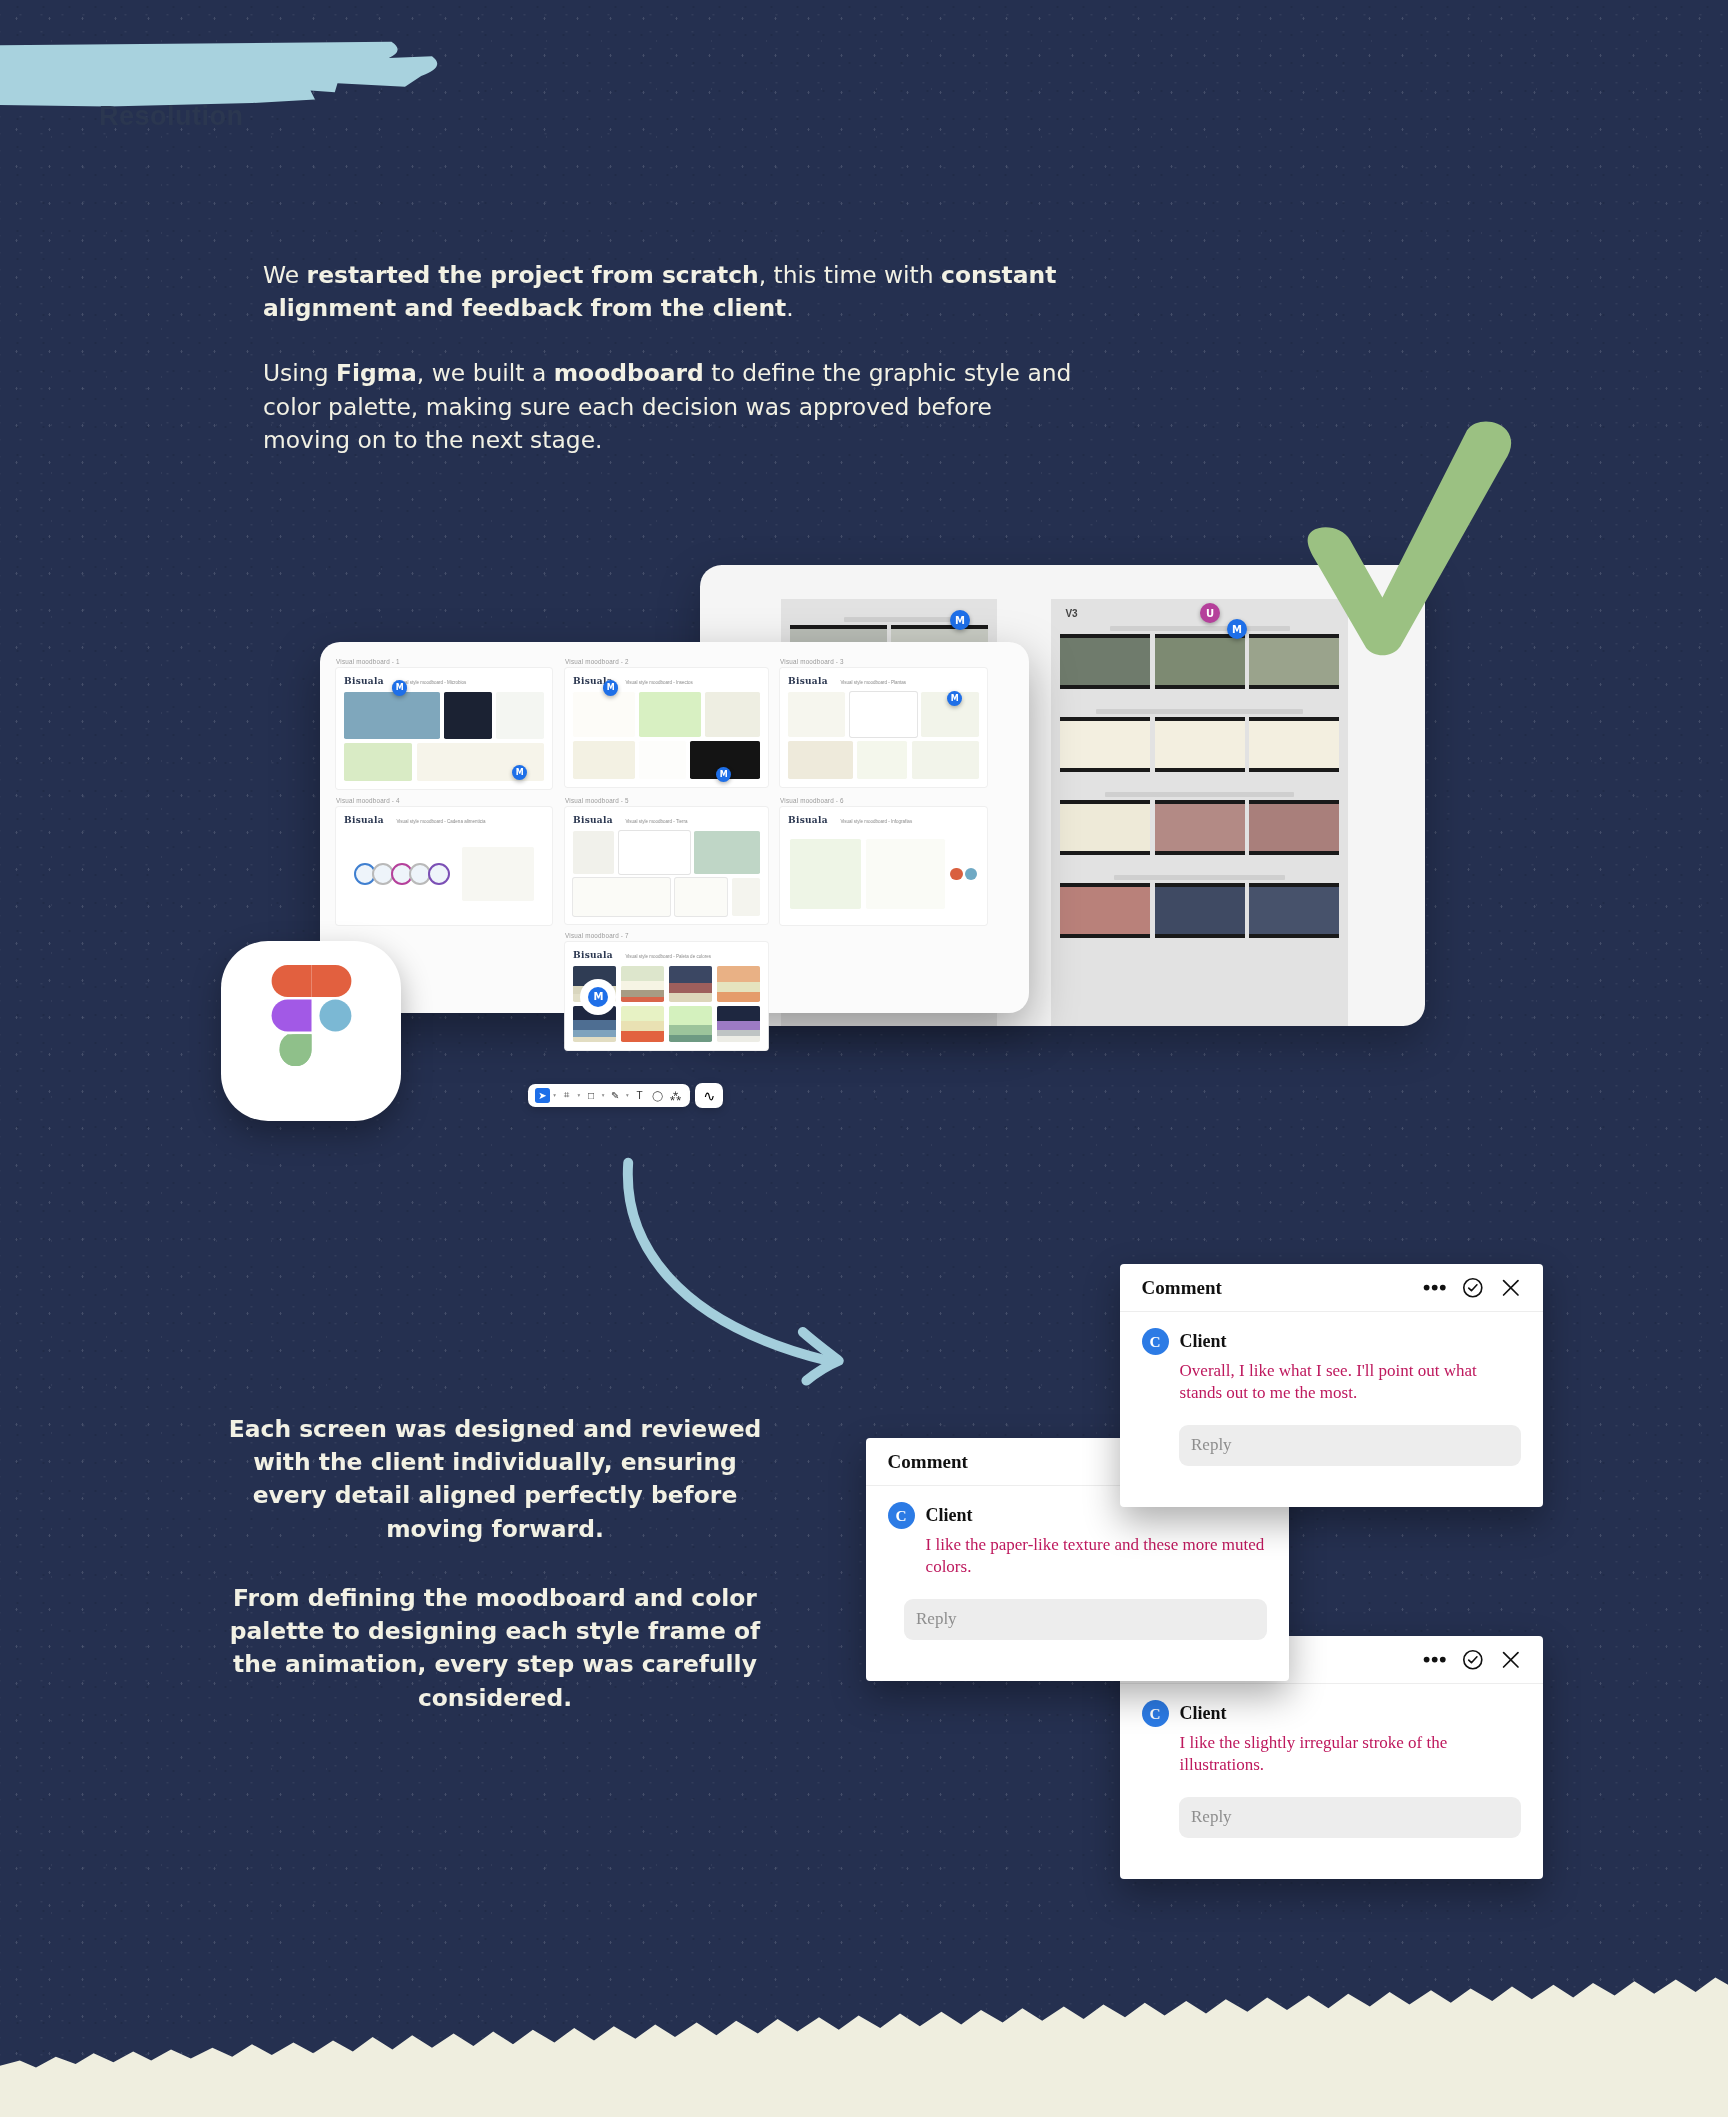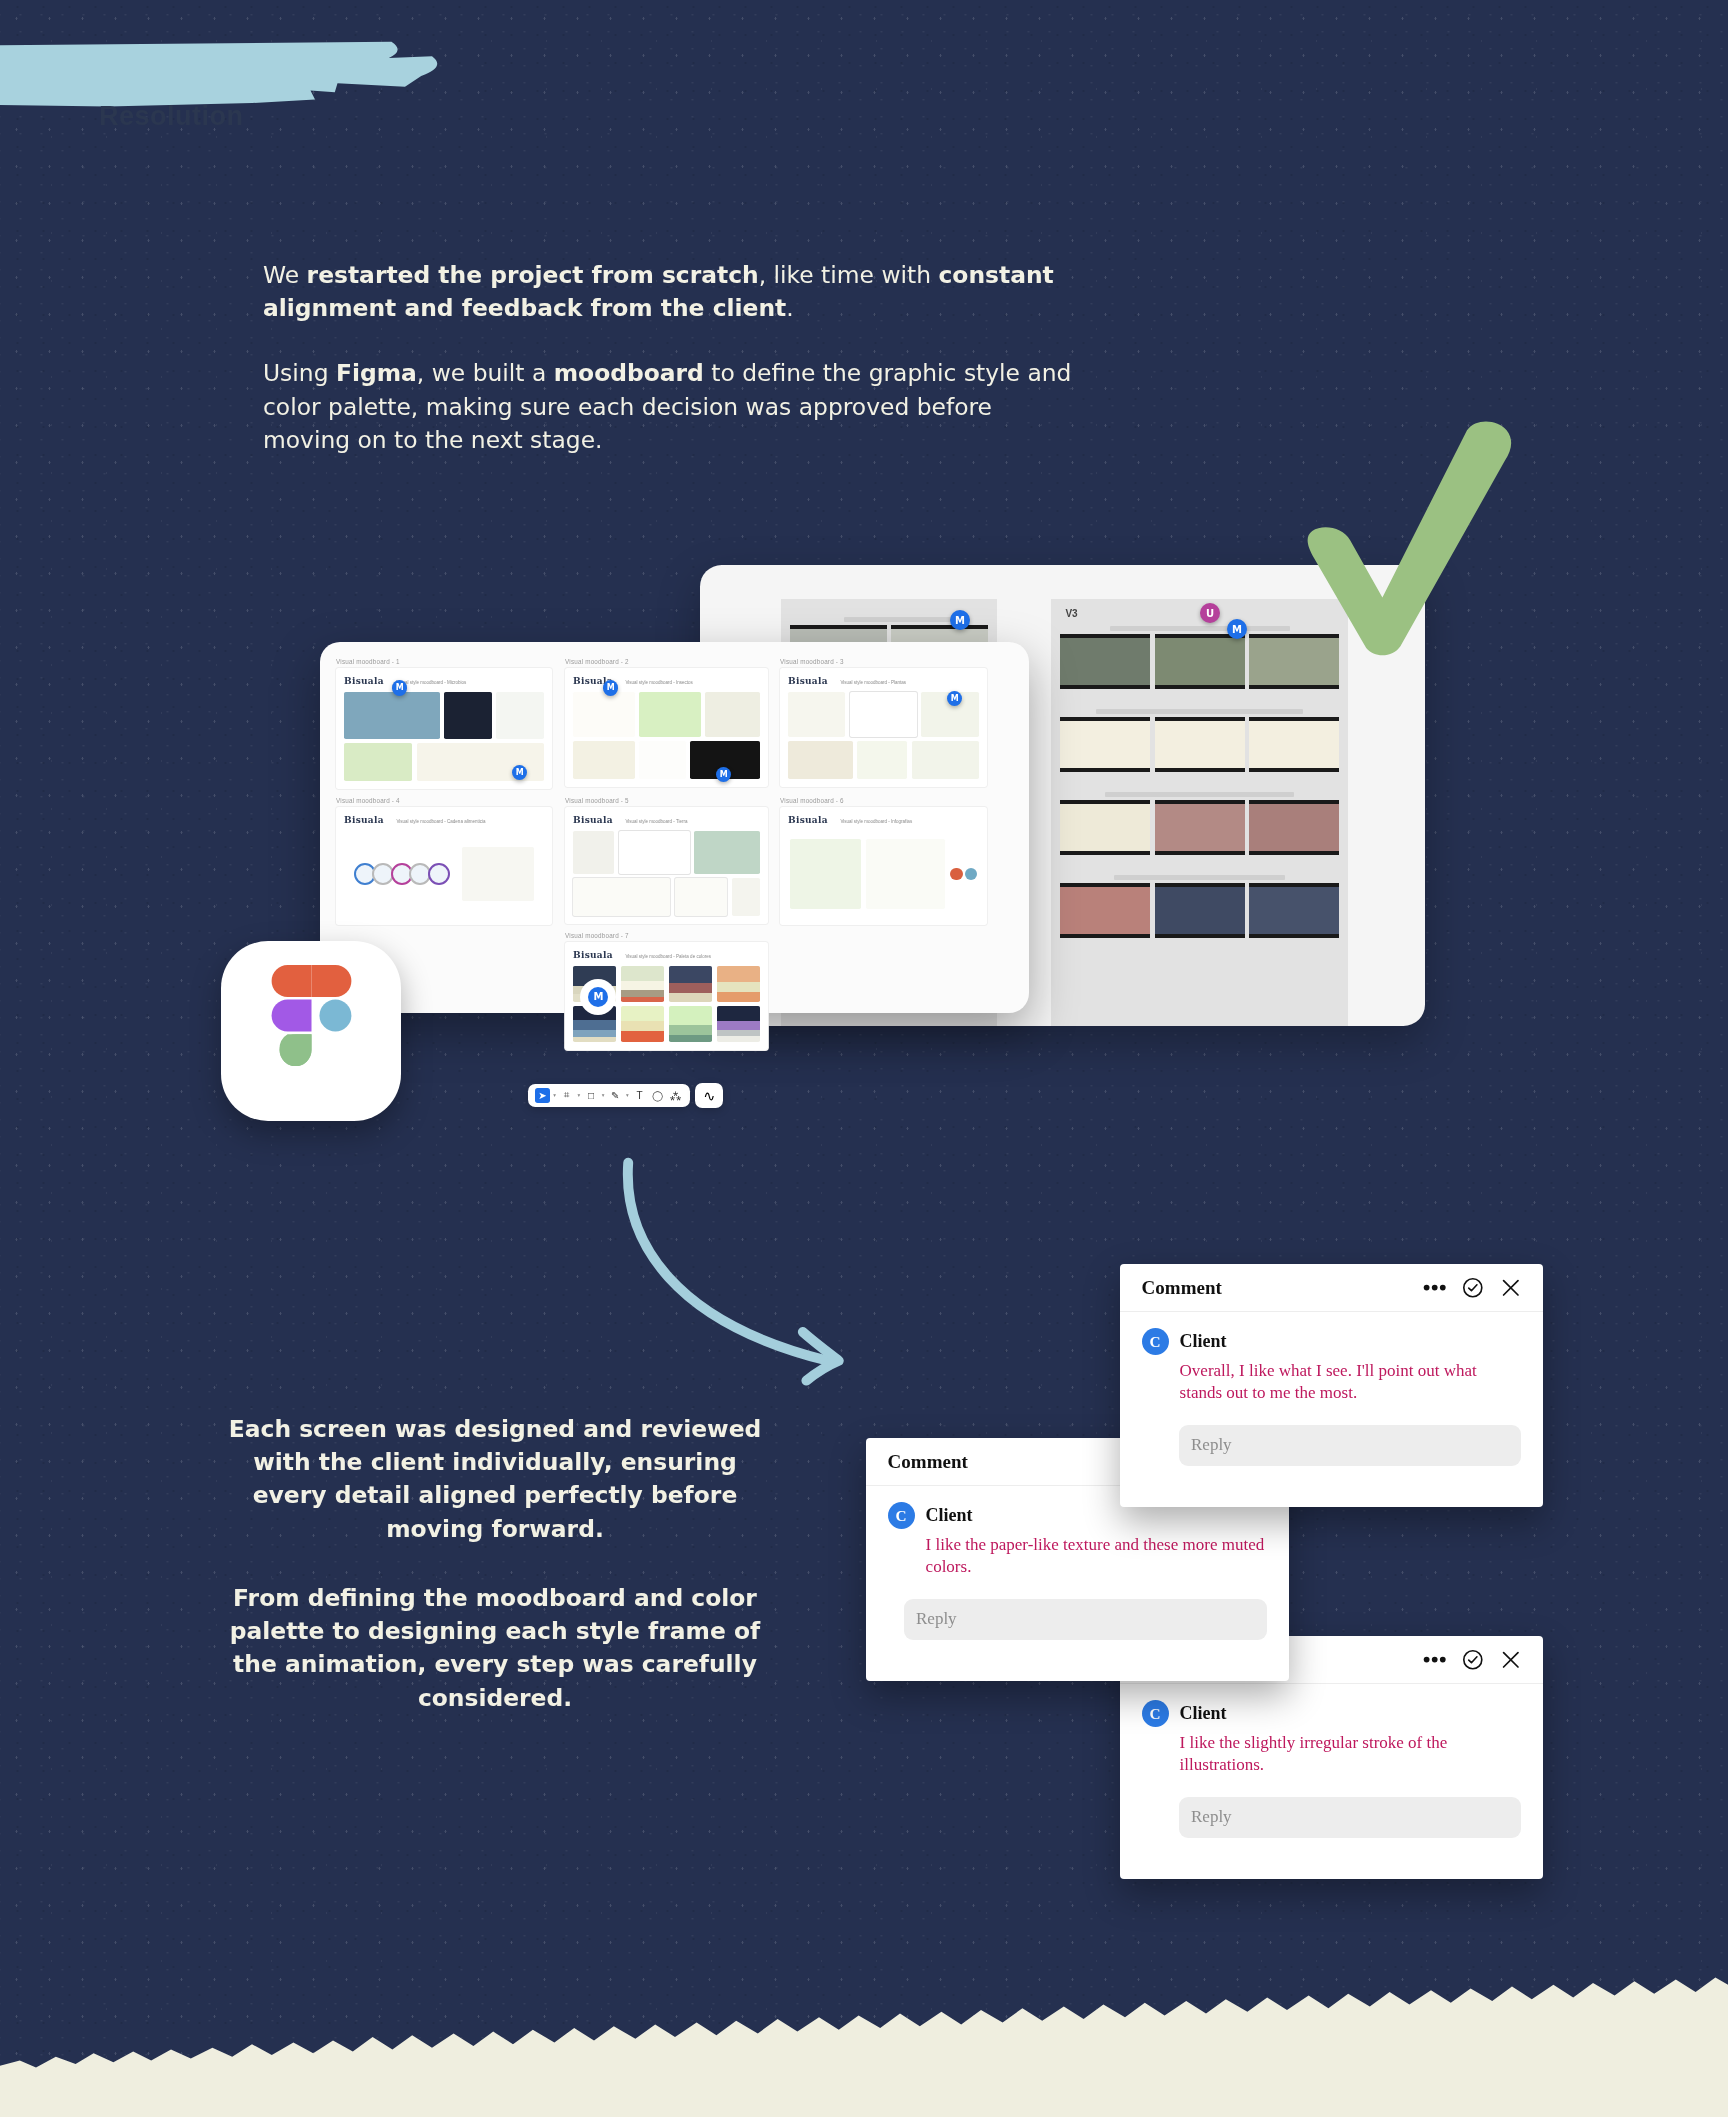--- a/index.html
+++ b/index.html
@@ -158,21 +158,21 @@
 <div id="noise"></div>
 
 <div id="banner">
   <svg width="468" height="72" viewBox="0 0 520 80">
     <path d="M0,6 L455,2 Q470,12 452,20 L500,18 Q516,30 488,40 L470,52 L395,48 L392,58 L365,56 L370,66 L300,70 L140,74 L0,72 Z" fill="#A8D2DE"></path>
   </svg>
   <div class="title">Resolution</div>
 </div>
 
 <div id="intro">
-  <p><span>We </span><b>restarted the project from scratch</b><span>, like time with </span><b>constant alignment and feedback from the client</b><span>.</span></p>
+  <p><span>We </span><b>restarted the project from scratch</b><span>, this time with </span><b>constant alignment and feedback from the client</b><span>.</span></p>
   <p><span>Using </span><b>Figma</b><span>, we built a </span><b>moodboard</b><span> to define the graphic style and color palette, making sure each decision was approved before moving on to the next stage.</span></p>
 </div>
 
 <div id="check">
   <svg width="234" height="243" viewBox="0 0 260 270">
     <path d="M18,130 C30,122 52,126 60,140 L96,204 L190,18 C200,4 224,6 234,18 C242,28 240,40 232,52 L116,258 C108,270 88,272 78,260 L20,160 C12,146 10,136 18,130 Z" fill="#9BC182"></path>
   </svg>
 </div>
 
 <div id="back-window">

